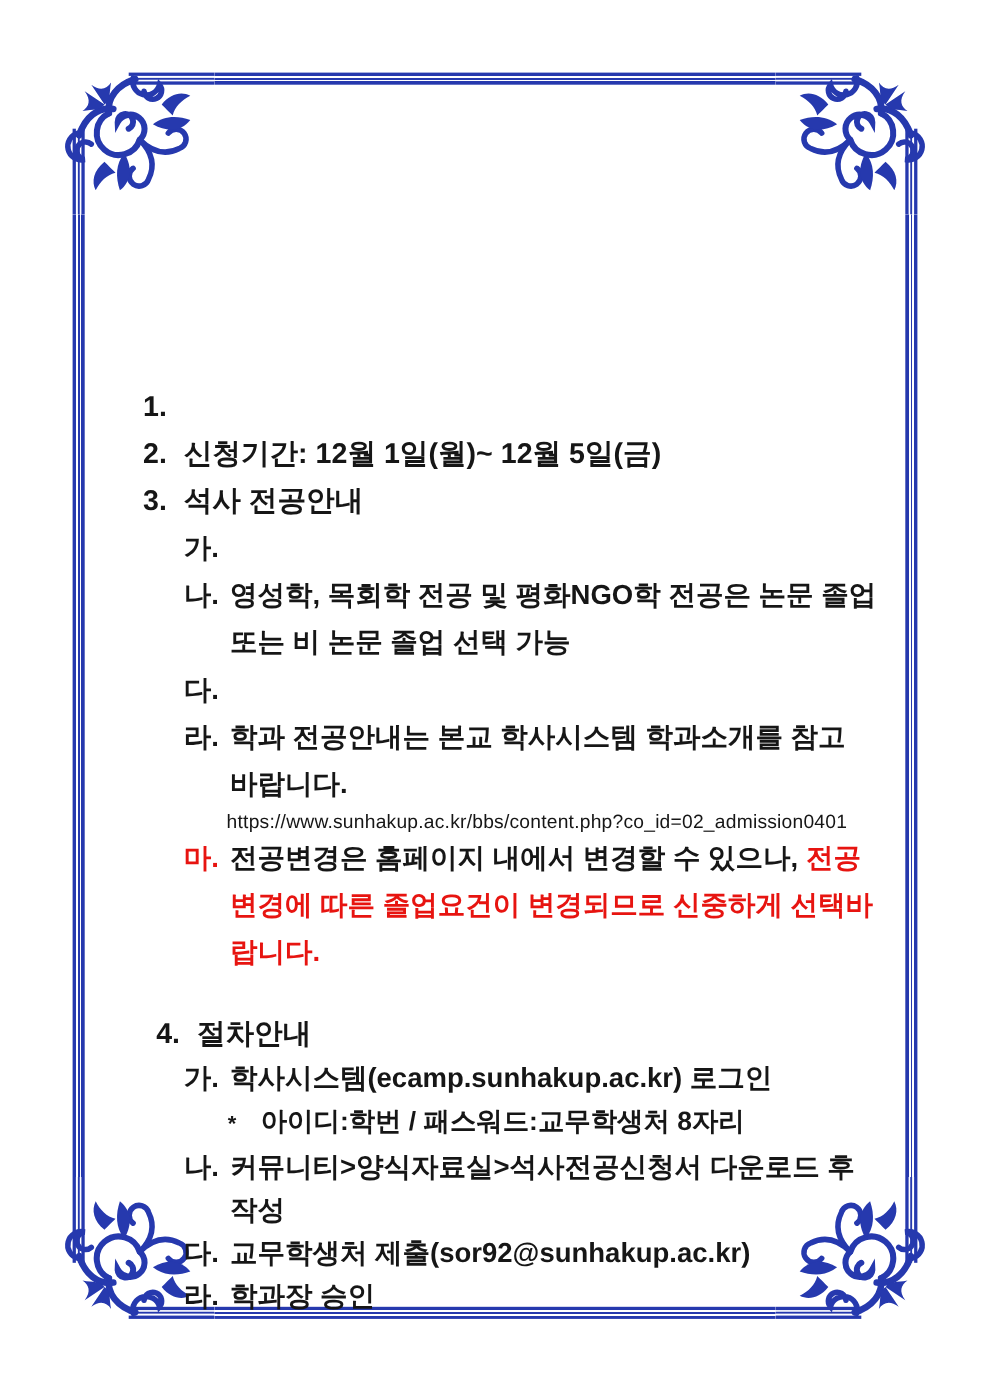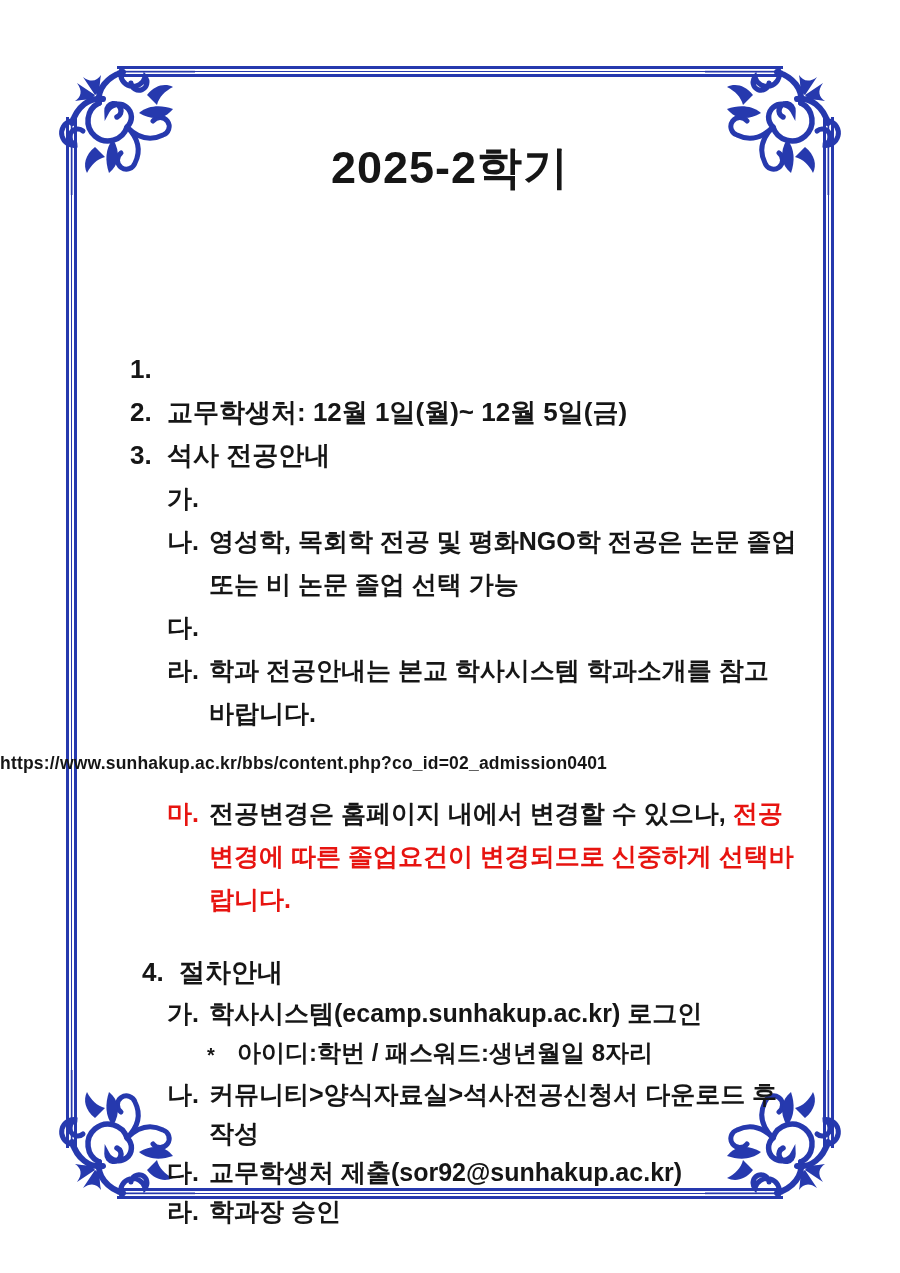--- a/index.html
+++ b/index.html
@@ -42,21 +42,21 @@
   .content{position:absolute;top:348px;left:0;width:100%;}
   .row{display:flex;align-items:flex-start;padding-right:100px;font-weight:800;}
   .row-num{margin-left:130px;font-size:26px;line-height:43px;}
   .row-num .lbl{flex:0 0 37px;}
   .row-sub{margin-left:167px;font-size:25px;line-height:43px;}
   .row-sub .lbl{flex:0 0 42px;}
   .row-sub4{margin-left:167px;font-size:25px;line-height:39px;}
   .row-sub4 .lbl{flex:0 0 42px;}
   .row-star{margin-left:207px;font-size:24px;line-height:39px;}
   .row-star .lbl{flex:0 0 30px;font-size:20px;padding-top:3px;}
-  .row-url{font-size:17.5px;line-height:57px;font-weight:700;letter-spacing:0.2px;}
+  .row-url{margin-left:206px;font-size:17.5px;line-height:24px;font-weight:400;letter-spacing:0.2px;}
   .sec-gap{height:30px;}
   .red{color:#e71410;}
   .txt{flex:1 1 auto;}
 </style>
 </head>
 <body>
 
 <svg width="0" height="0" style="position:absolute" aria-hidden="true">
   <defs>
     <g id="corner-flourish">
@@ -100,31 +100,30 @@
     <use href="#corner-flourish"></use>
   </svg>
 <svg class="corner c-bl" viewBox="0 0 140 140">
     <use href="#corner-flourish"></use>
   </svg>
 <svg class="corner c-br" viewBox="0 0 140 140">
     <use href="#corner-flourish"></use>
   </svg>
 
 <div class="title-block">
-  <div>2025-2학기</div>
 </div>
 
 <div class="content">
 
   <div class="row row-num">
     <span class="lbl">1.</span>
   </div>
   <div class="row row-num">
     <span class="lbl">2.</span>
-    <span class="txt">교무학생처: 12월 1일(월)~ 12월 5일(금)</span>
+    <span class="txt">신청기간: 12월 1일(월)~ 12월 5일(금)</span>
   </div>
   <div class="row row-num">
     <span class="lbl">3.</span>
     <span class="txt">석사 전공안내</span>
   </div>
 
   <div class="row row-sub">
     <span class="lbl">가.</span>
   </div>
   <div class="row row-sub">
@@ -154,21 +153,21 @@
     <span class="lbl">4.</span>
     <span class="txt">절차안내</span>
   </div>
 
   <div class="row row-sub4">
     <span class="lbl">가.</span>
     <span class="txt">학사시스템(ecamp.sunhakup.ac.kr) 로그인</span>
   </div>
   <div class="row row-star">
     <span class="lbl">*</span>
-    <span class="txt">아이디:학번 / 패스워드:생년월일 8자리</span>
+    <span class="txt">아이디:학번 / 패스워드:교무학생처 8자리</span>
   </div>
   <div class="row row-sub4">
     <span class="lbl">나.</span>
     <span class="txt">커뮤니티&gt;양식자료실&gt;석사전공신청서 다운로드 후 작성</span>
   </div>
   <div class="row row-sub4">
     <span class="lbl">다.</span>
     <span class="txt">교무학생처 제출(sor92@sunhakup.ac.kr)</span>
   </div>
   <div class="row row-sub4">

